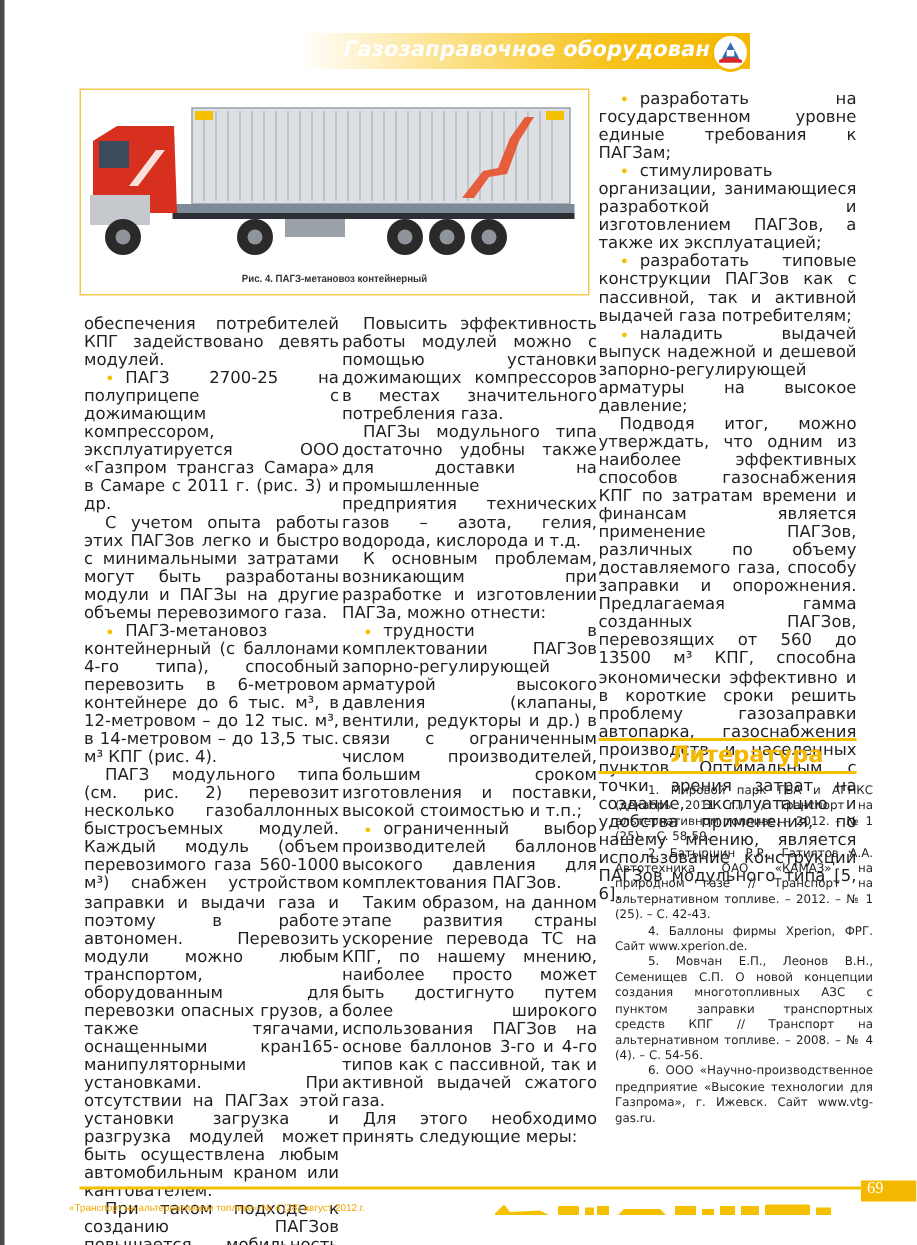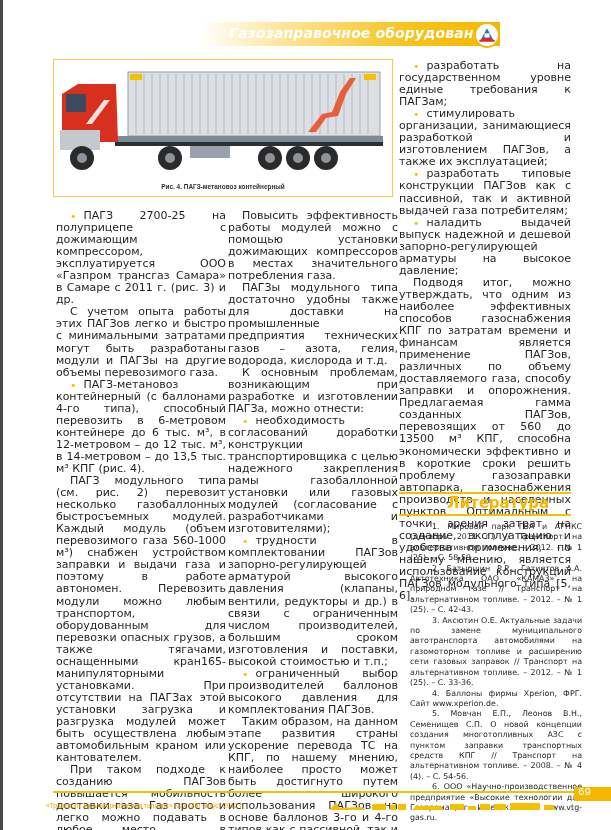--- a/index.html
+++ b/index.html
@@ -30,21 +30,21 @@
 
   .lit-rule-top { position:absolute; left:399px; top:492px; width:172px; height:1.5px; background:#f5c000; }
   .lit-title { position:absolute; left:411px; top:494px; font-size:15px; font-weight:bold; color:#f5b800; font-family:"DejaVu Sans", sans-serif;margin-left:36px; }
   .lit-rule-bot { position:absolute; left:399px; top:514px; width:172px; height:1.5px; background:#f5c000; }
   .refs { position:absolute; left:410px; top:522px; width:172px; font-size:7.9px; line-height:10.4px; text-align:justify; }
   .refs p { margin:0; text-indent:22px; }
   .refs b { font-weight:normal; }
 
   .footer-rule { position:absolute; left:53px; top:791px; width:545px; height:2px; background:#f5c000; }
   .page-num-box { position:absolute; left:574px; top:787px; width:37px; height:14px; background:#f5b800; }
-  .page-num { position:absolute; left:578px; top:786px; font-size:11px; color:#ffffff; font-family:Liberation Mono, monospace; }
+  .page-num { position:absolute; left:578px; top:786px; font-size:11px; color:#ffffff; font-family:Liberation Serif, serif; }
   .footer-text { position:absolute; left:46px; top:802px; font-size:6.6px; color:#f0a800; font-family:"Liberation Sans", sans-serif; }
   .footer-icons { position:absolute; left:330px; top:800px; width:230px; height:12px; }
 </style>
 </head>
 <body>
 
 <div class="left-edge"></div>
 
 <div class="header-band"></div>
 <div class="header-title">Газозаправочное оборудование</div>
@@ -118,32 +118,32 @@
         <circle cx="110" cy="94" r="5"></circle>
       <circle cx="210" cy="94" r="5"></circle>
         <circle cx="238" cy="94" r="5"></circle>
         <circle cx="266" cy="94" r="5"></circle>
     </g>
   </svg>
   <div class="figure-caption">Рис. 4. ПАГЗ-метановоз контейнерный</div>
 </div>
 
 <div class="col col1">
+  <p class="noind">обеспечения потребителей КПГ задействовано девять модулей.</p>
   <p class="bullet">ПАГЗ 2700-25 на полуприцепе с дожимающим компрессором, эксплуатируется ООО «Газпром трансгаз Самара» в Самаре с 2011 г. (рис. 3) и др.</p>
   <p>С учетом опыта работы этих ПАГЗов легко и быстро с минимальными затратами могут быть разработаны модули и ПАГЗы на другие объемы перевозимого газа.</p>
   <p class="bullet">ПАГЗ-метановоз контейнерный (с баллонами 4-го типа), способный перевозить в 6-метровом контейнере до 6 тыс. м³, в 12-метровом – до 12 тыс. м³, в 14-метровом – до 13,5 тыс. м³ КПГ (рис. 4).</p>
   <p>ПАГЗ модульного типа (см. рис. 2) перевозит несколько газобаллонных быстросъемных модулей. Каждый модуль (объем перевозимого газа 560-1000 м³) снабжен устройством заправки и выдачи газа и поэтому в работе автономен. Перевозить модули можно любым транспортом, оборудованным для перевозки опасных грузов, а также тягачами, оснащенными кран165-манипуляторными установками. При отсутствии на ПАГЗах этой установки загрузка и разгрузка модулей может быть осуществлена любым автомобильным краном или кантователем.</p>
   <p>При таком подходе к созданию ПАГЗов повышается мобильность доставки газа. Газ просто и легко можно подавать в любое место – в автохозяйство, к работающей сельхозтехнике в поле, на конечные остановки городских автобусов и т.п. При этом в работе может быть задействовано достаточно большое число модулей, что позволяет обслуживать одним ПАГЗом значительное количество потребителей газа, находящихся в различных местах и на довольно большом расстоянии от АГНКС.</p>
 </div>
 
 <div class="col col2">
   <p>Повысить эффективность работы модулей можно с помощью установки дожимающих компрессоров в местах значительного потребления газа.</p>
   <p>ПАГЗы модульного типа достаточно удобны также для доставки на промышленные предприятия технических газов – азота, гелия, водорода, кислорода и т.д.</p>
   <p>К основным проблемам, возникающим при разработке и изготовлении ПАГЗа, можно отнести:</p>
-  <p class="bullet">необходимость согласований доработки конструкции транспортировщика с целью надежного закрепления рамы газобаллонной установки или газовых модулей (согласование с разработчиками и изготовителями);</p>
   <p class="bullet">трудности в комплектовании ПАГЗов запорно-регулирующей арматурой высокого давления (клапаны, вентили, редукторы и др.) в связи с ограниченным числом производителей, большим сроком изготовления и поставки, высокой стоимостью и т.п.;</p>
   <p class="bullet">ограниченный выбор производителей баллонов высокого давления для комплектования ПАГЗов.</p>
   <p>Таким образом, на данном этапе развития страны ускорение перевода ТС на КПГ, по нашему мнению, наиболее просто может быть достигнуто путем более широкого использования ПАГЗов на основе баллонов 3-го и 4-го типов как с пассивной, так и активной выдачей сжатого газа.</p>
   <p>Для этого необходимо принять следующие меры:</p>
 </div>
 
 <div class="col col3">
   <p class="bullet">разработать на государственном уровне единые требования к ПАГЗам;</p>
   <p class="bullet">стимулировать организации, занимающиеся разработкой и изготовлением ПАГЗов, а также их эксплуатацией;</p>
   <p class="bullet">разработать типовые конструкции ПАГЗов как с пассивной, так и активной выдачей газа потребителям;</p>
@@ -151,21 +151,20 @@
   <p>Подводя итог, можно утверждать, что одним из наиболее эффективных способов газоснабжения КПГ по затратам времени и финансам является применение ПАГЗов, различных по объему доставляемого газа, способу заправки и опорожнения. Предлагаемая гамма созданных ПАГЗов, перевозящих от 560 до 13500 м³ КПГ, способна экономически эффективно и в короткие сроки решить проблему газозаправки автопарка, газоснабжения производств и населенных пунктов. Оптимальным с точки зрения затрат на создание, эксплуатацию и удобства применения, по нашему мнению, является использование конструкций ПАГЗов модульного типа [5, 6].</p>
 </div>
 
 <div class="lit-rule-top"></div>
 <div class="lit-title">Литература</div>
 <div class="lit-rule-bot"></div>
 
 <div class="refs">
   <p><span>1.</span> <span>Мировой парк ГБА и АГНКС (декабрь 2011 г.) // Транспорт на альтернативном топливе. – 2012. – № 1 (25). – С. 58-59.</span></p>
   <p><span>2.</span> <b>Батыршин Р.Р., Гатиятов А.А.</b> <span>Автотехника ОАО «КАМАЗ» на природном газе // Транспорт на альтернативном топливе. – 2012. – № 1 (25). – С. 42-43.</span></p>
-  <p><span>3.</span> <b>Аксютин О.Е.</b> <span>Актуальные задачи по замене муниципального автотранспорта автомобилями на газомоторном топливе и расширению сети газовых заправок // Транспорт на альтернативном топливе. – 2012. – № 1 (25). – С. 33-36.</span></p>
   <p><span>4.</span> <span>Баллоны фирмы Xperion, ФРГ. Сайт www.xperion.de.</span></p>
   <p><span>5.</span> <b>Мовчан Е.П., Леонов В.Н., Семенищев С.П.</b> <span>О новой концепции создания многотопливных АЗС с пунктом заправки транспортных средств КПГ // Транспорт на альтернативном топливе. – 2008. – № 4 (4). – С. 54-56.</span></p>
   <p><span>6.</span> <span>ООО «Научно-производственное предприятие «Высокие технологии для Газпрома», г. Ижевск. Сайт www.vtg-gas.ru.</span></p>
 </div>
 
 <div class="footer-rule"></div>
 <div class="page-num-box"></div>
 <div class="page-num">69</div>
 <div class="footer-text">«Транспорт на альтернативном топливе» № 4 (28) август 2012 г.</div>
 <svg class="footer-icons" viewBox="0 0 230 12">

